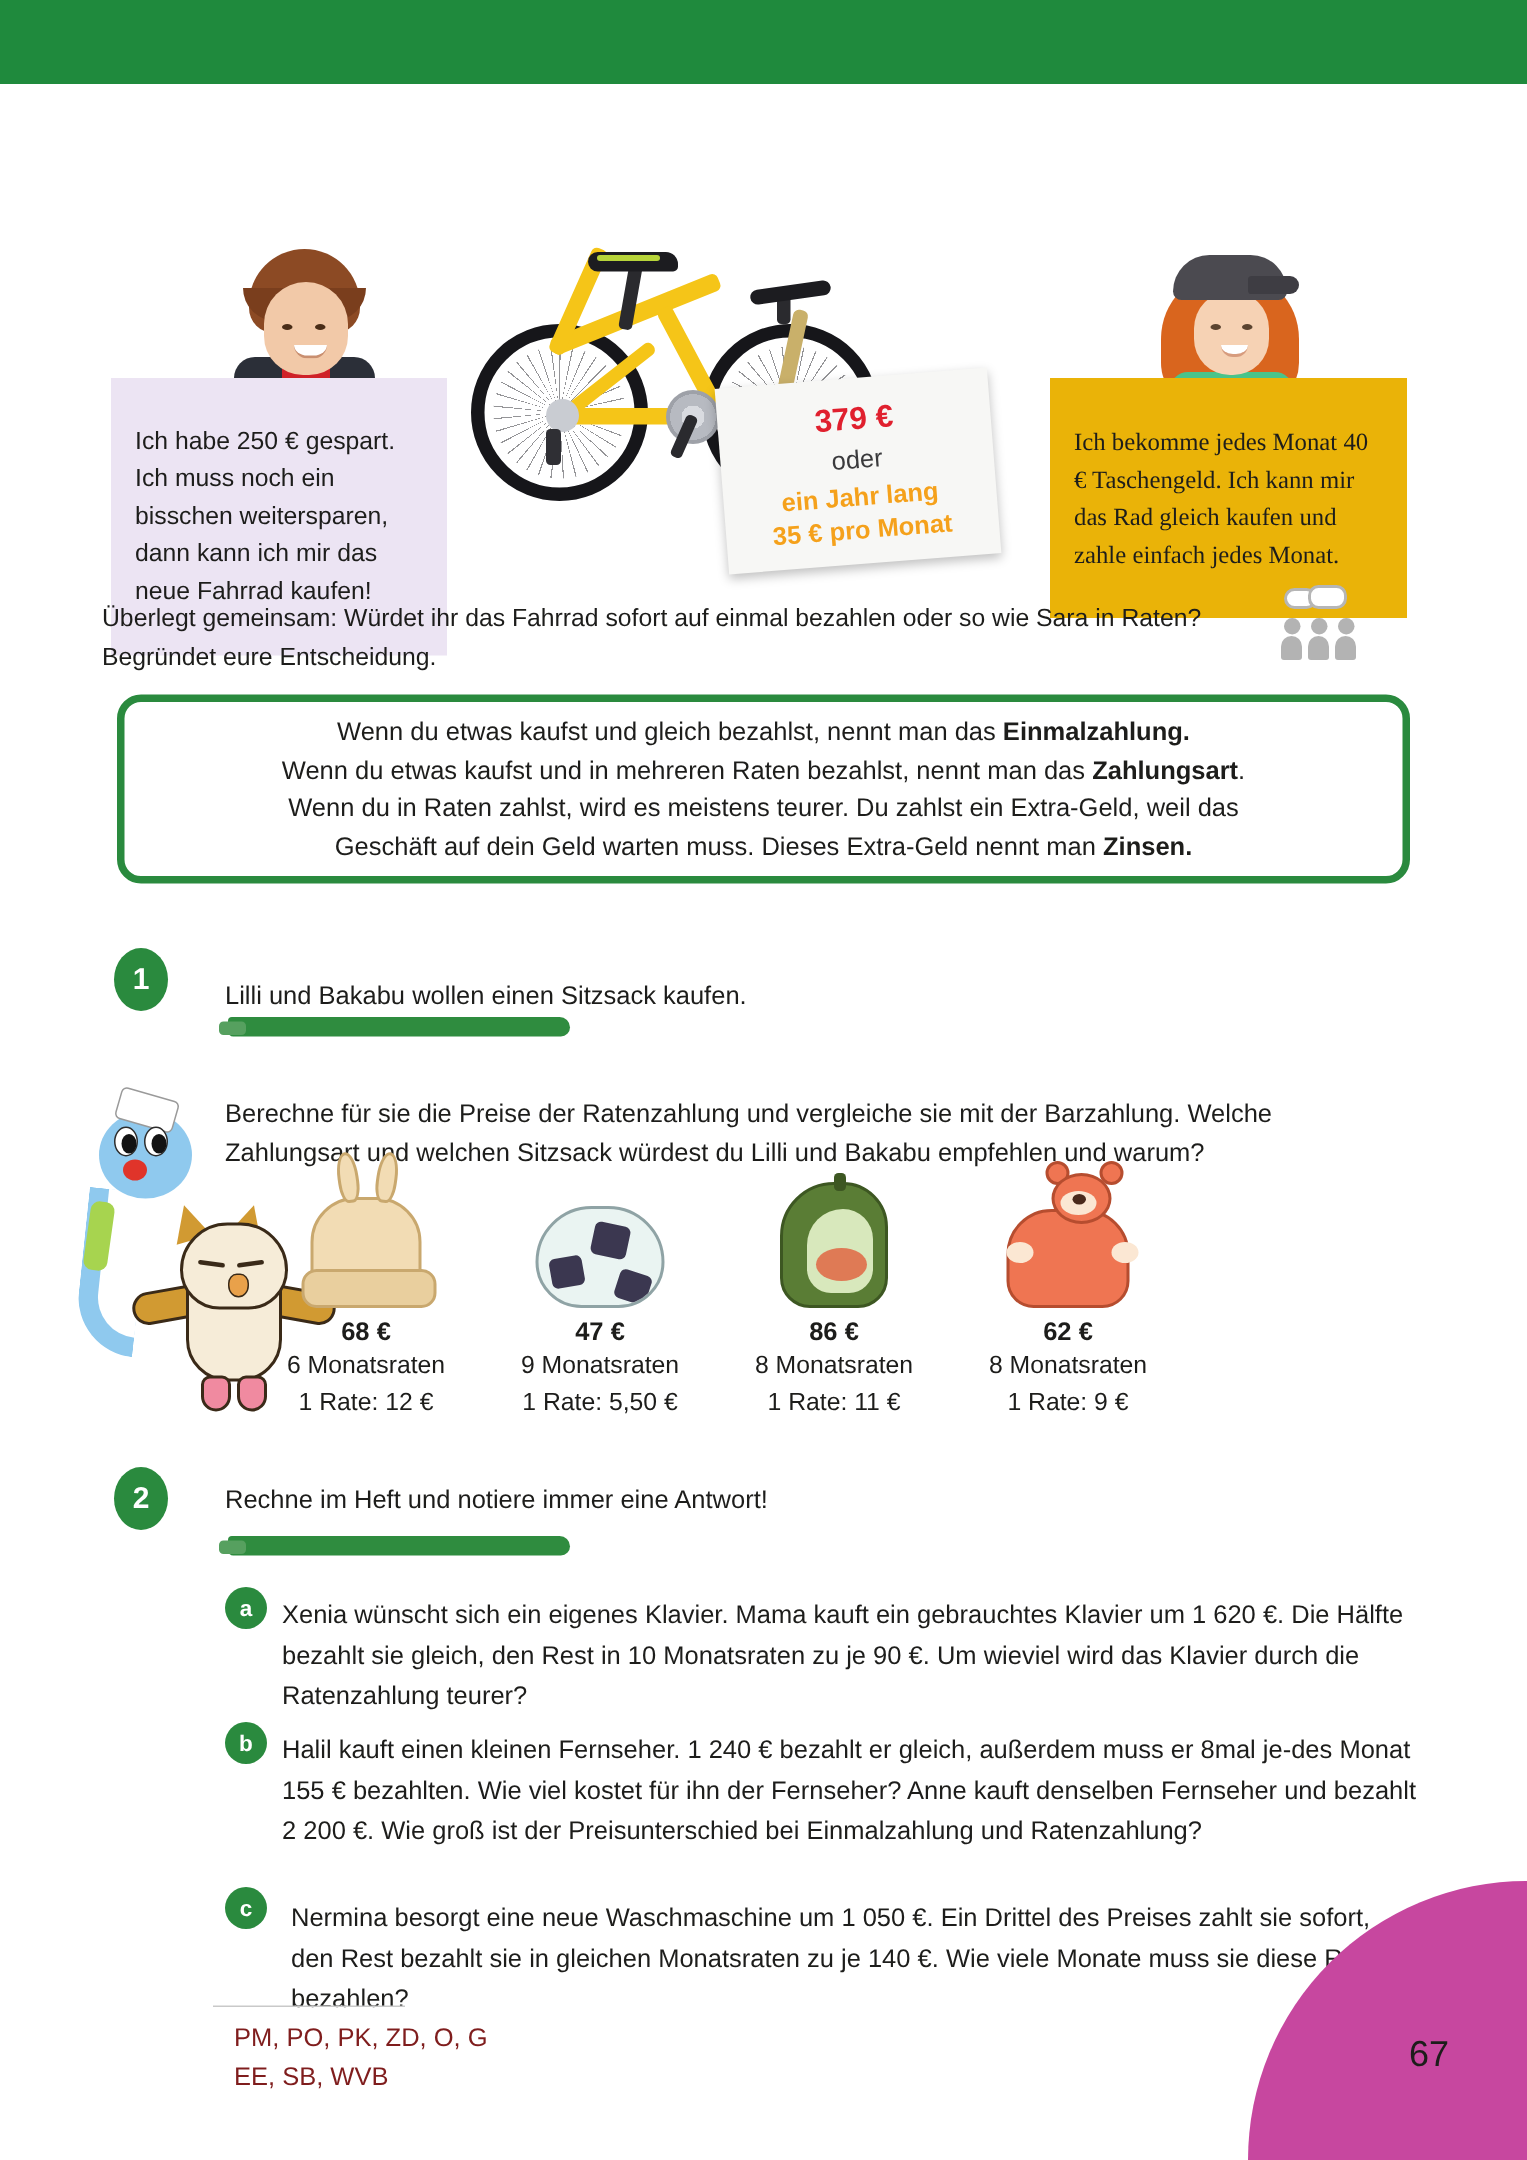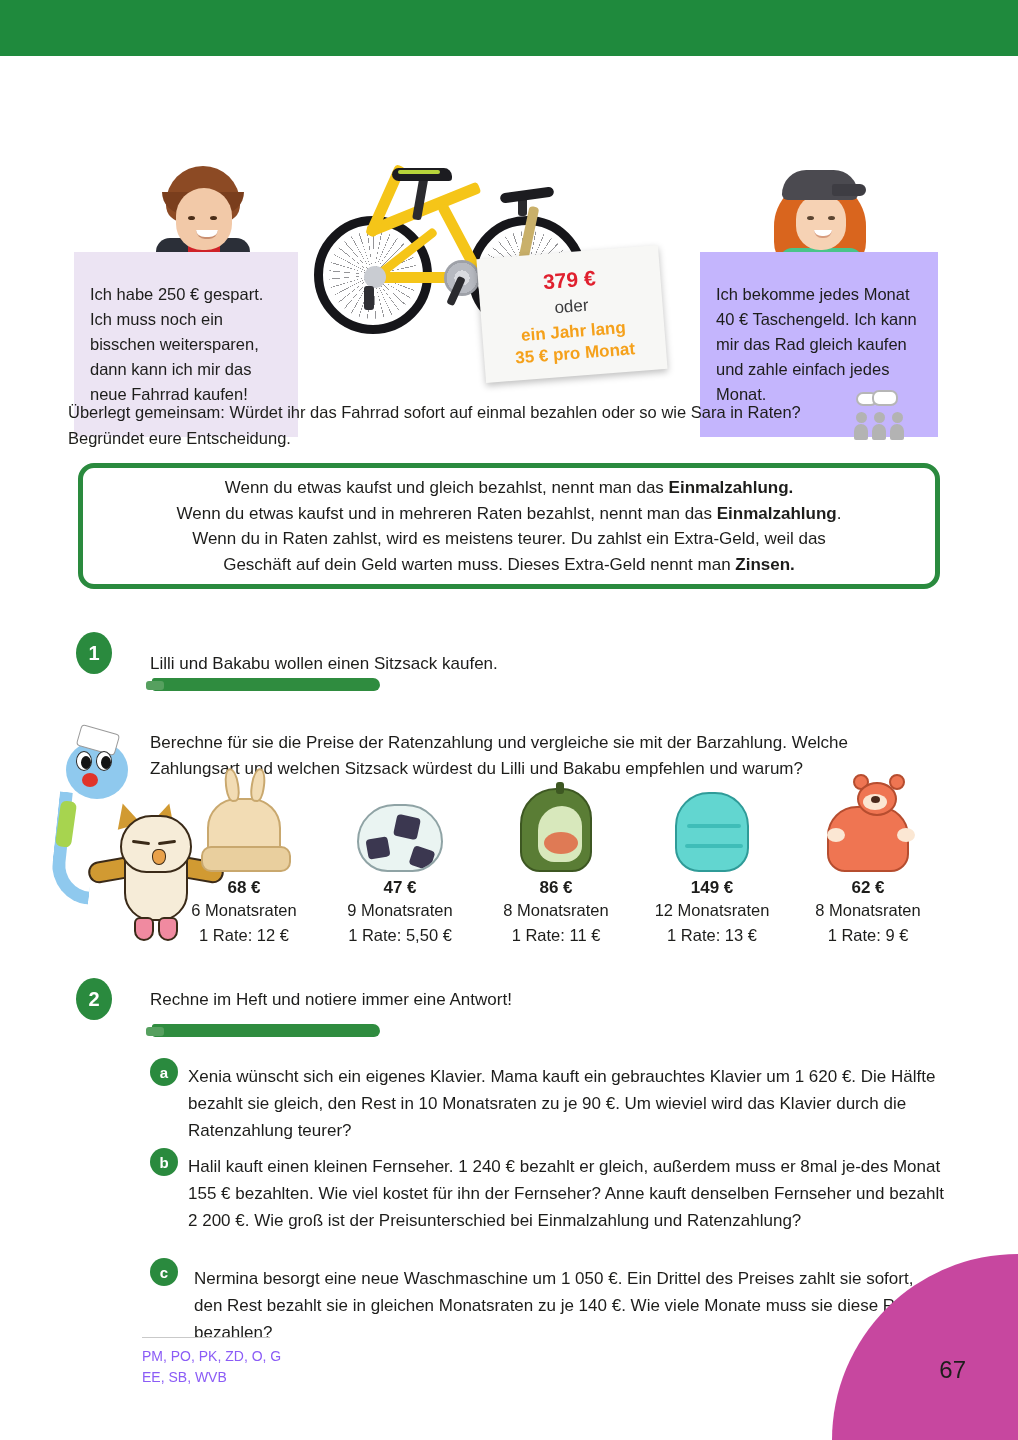--- a/index.html
+++ b/index.html
@@ -121,21 +121,21 @@
     display:flex; flex-direction:column; align-items:center; justify-content:center;
     text-align:center; padding-top: 4px;
   }
   .price-main { color:#e0202e; font-size: 21px; font-weight: 700; }
   .price-oder { color:#3a3a3c; font-size: 17px; margin: 5px 0 4px; }
   .price-alt  { color:#f5a11b; font-size: 17px; font-weight: 700; line-height: 1.28; }
 
   
   .bubble { position:absolute; padding: 30px 16px; font-size: 16.5px; line-height: 1.52; }
   .bubble-left  { left: 74px;  top: 252px; width: 224px; background: #ece4f3; }
-  .bubble-right { left: 700px; top: 252px; width: 238px; background: #c4b5fd; }
+  .bubble-right { left: 700px; top: 252px; width: 238px; background: #eab308; font-family: Liberation Serif, serif; }
 
   
   .discuss-text {
     position:absolute; left: 68px; top: 400px; width: 790px;
     font-size: 16.5px; line-height: 1.55;
   }
   .discuss-icon { position:absolute; left: 852px; top: 392px; width: 54px; height: 48px; }
   .di-bubble { position:absolute; border:2px solid #b6b6b6; border-radius: 7px; background:#fff;}
   .di-bubble.b1{ left:4px; top:0px; width:22px; height:14px;}
   .di-bubble.b2{ left:20px; top:-2px; width:26px; height:16px;}
@@ -243,21 +243,21 @@
   
   .sub-badge {
     position:absolute; width: 28px; height: 28px; border-radius: 50%;
     background: #2a8a3e; color:#fff; font-size: 15px; font-weight: 700;
     display:flex; align-items:center; justify-content:center;
   }
   .sub-text { position:absolute; font-size: 17px; line-height: 1.58; }
 
   
   .footer-rule { position:absolute; left: 142px; top: 1337px; width: 128px; height: 1px; background:#c9c9c9; }
-  .footer-codes { position:absolute; left: 142px; top: 1346px; font-size: 14px; color:#8b5cf6; line-height: 1.5; }
+  .footer-codes { position:absolute; left: 156px; top: 1346px; font-size: 17px; color:#7f1d1d; line-height: 1.5; }
   .corner {
     position:absolute; right: 0; bottom: 0; width: 186px; height: 186px;
     background: #c7479f; border-radius: 186px 0 0 0;
   }
   .page-num {
     position:absolute; right: 52px; bottom: 56px; font-size: 24px; color:#1d1d1b;
   }
 </style>
 </head>
 <body>
@@ -339,21 +339,21 @@
         <div class="di-head"></div>
         <div class="di-body"></div>
       </div>
   </div>
 
   <div class="info-box">
     <div class="info-line">
       <span>Wenn du etwas kaufst und gleich bezahlst, nennt man das </span><b>Einmalzahlung.</b>
     </div>
     <div class="info-line">
-      <span>Wenn du etwas kaufst und in mehreren Raten bezahlst, nennt man das </span><b>Einmalzahlung</b><span>.</span>
+      <span>Wenn du etwas kaufst und in mehreren Raten bezahlst, nennt man das </span><b>Zahlungsart</b><span>.</span>
     </div>
     <div class="info-line">Wenn du in Raten zahlst, wird es meistens teurer. Du zahlst ein Extra-Geld, weil das</div>
     <div class="info-line">
       <span>Geschäft auf dein Geld warten muss. Dieses Extra-Geld nennt man </span><b>Zinsen.</b>
     </div>
   </div>
 
   <div class="num-badge" style="left:76px; top:632px;">1</div>
   <div class="ex-head" style="left:150px; top:644px;margin-top:10px;">Lilli und Bakabu wollen einen Sitzsack kaufen.</div>
   <div class="green-underline" style="left:152px; top:678px;"></div>
@@ -421,31 +421,20 @@
           <div class="av-stem"></div>
             <div class="av-flesh"></div>
             <div class="av-pit"></div>
         </div>
       </div>
       <div class="product-price">86 €</div>
       <div class="product-rates">8 Monatsraten</div>
       <div class="product-rates">1 Rate: 11 €</div>
     </div>
 
-    <div class="product">
-      <div class="product-art">
-        <div class="bag bag-turq">
-          <div class="tq-fold"></div>
-            <div class="tq-fold2"></div>
-        </div>
-      </div>
-      <div class="product-price">149 €</div>
-      <div class="product-rates">12 Monatsraten</div>
-      <div class="product-rates">1 Rate: 13 €</div>
-    </div>
 
     <div class="product">
       <div class="product-art">
         <div class="bag bag-bear">
           <div class="bear-ear l"></div>
             <div class="bear-ear r"></div>
           <div class="bear-head"></div>
             <div class="bear-muzzle"></div>
             <div class="bear-nose"></div>
           <div class="bear-paw l"></div>

